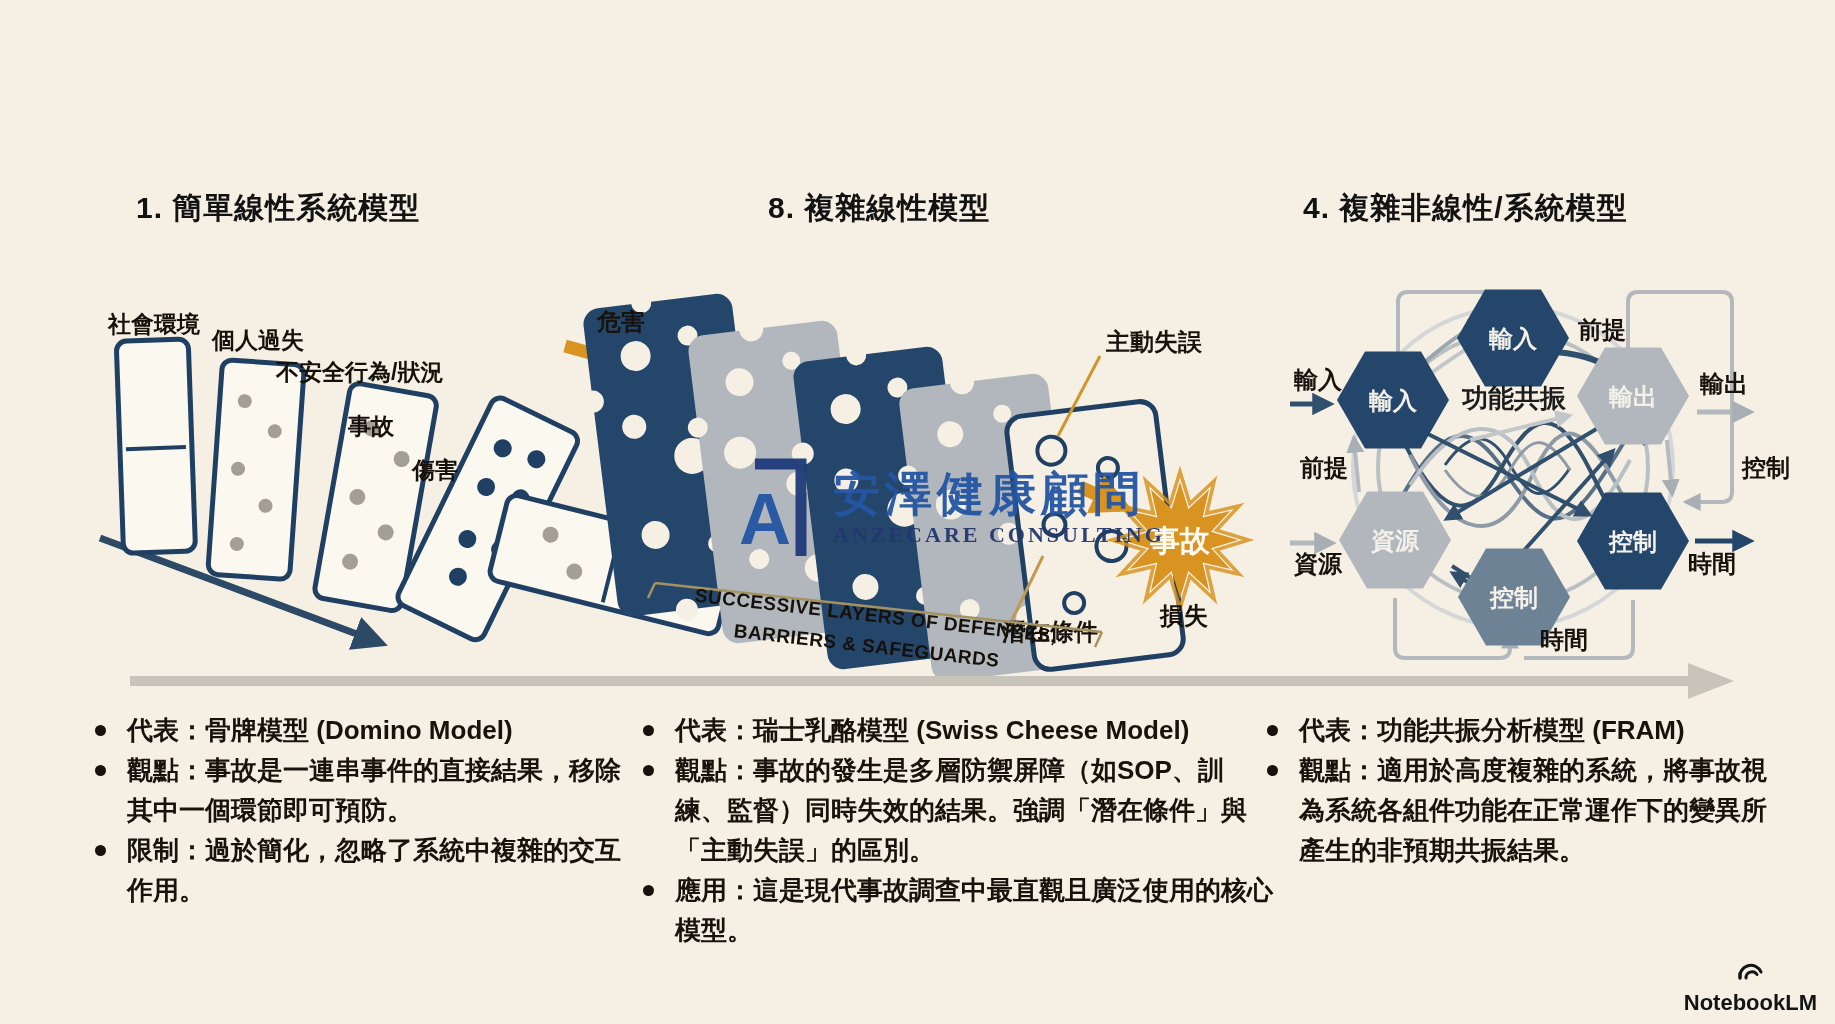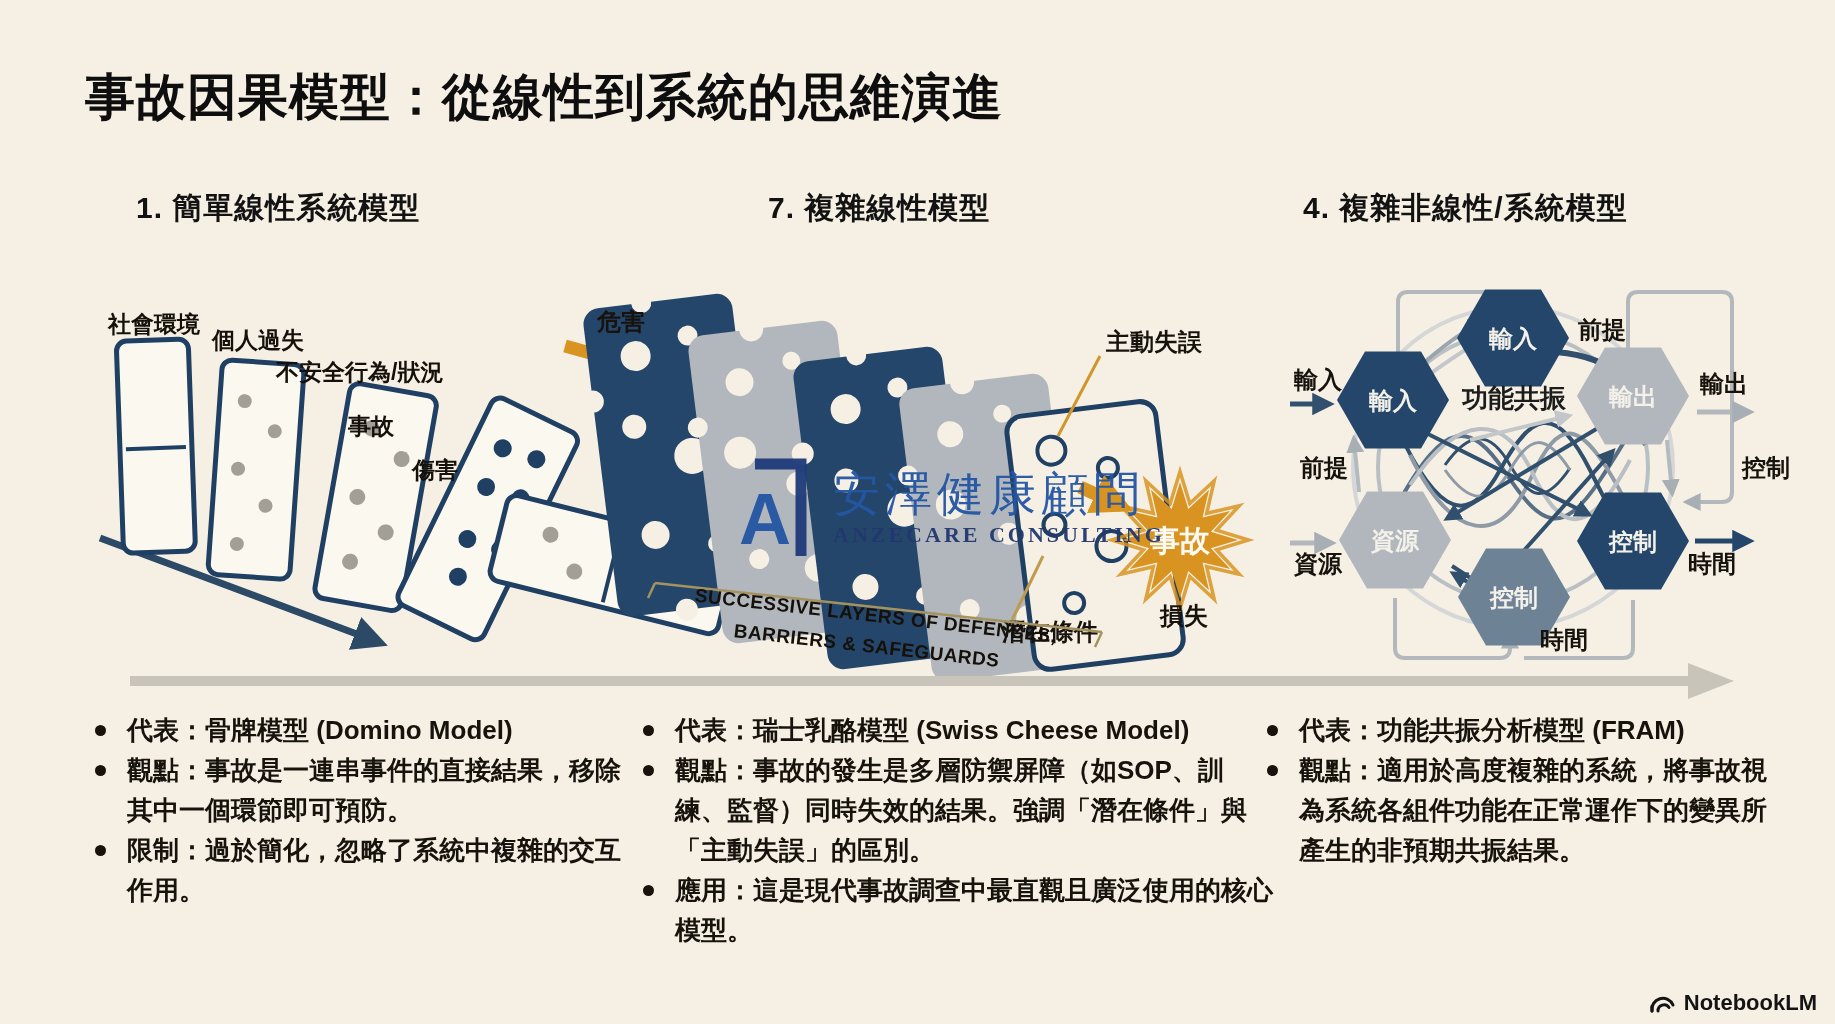--- a/index.html
+++ b/index.html
@@ -13,36 +13,35 @@
   .extlab{font-size:24px;font-weight:800;fill:#17130c;}
   .centlab{font-size:26px;font-weight:800;fill:#1c1c1c;text-anchor:middle;}
   .capt{font-size:19px;font-weight:700;fill:#15110a;letter-spacing:.5px;text-anchor:middle;}
   .burst-txt{font-size:30px;font-weight:800;fill:#fdfaf2;text-anchor:middle;}
   ul.bullets{position:absolute;list-style:none;margin:0;padding:0;}
   ul.bullets li{position:relative;padding-left:42px;font-size:26px;line-height:40px;font-weight:600;color:#17130c;}
   ul.bullets li::before{content:"";position:absolute;left:10px;top:15px;width:11px;height:11px;border-radius:50%;background:#17130c;}
   .bl{font-weight:800;}
   .watermark{position:absolute;left:735px;top:452px;display:flex;align-items:center;gap:14px;opacity:.95;}
   .wm-col{display:flex;flex-direction:column;}
-  .wm-cn{font-size:47px;font-weight:400;color:#2456a4;letter-spacing:5px;line-height:1.1;}
+  .wm-cn{font-size:47px;font-weight:700;color:#2456a4;letter-spacing:5px;line-height:1.1;}
   .wm-en{font-size:22px;font-weight:700;color:#22376f;letter-spacing:3px;margin-top:2px;
          font-family:"Liberation Serif","DejaVu Serif",serif;}
   .wm-a{font-size:72px;font-weight:900;fill:#2456a4;}
   .footer{position:absolute;right:18px;bottom:8px;display:flex;align-items:center;gap:8px;
-          font-size:22px;font-weight:700;color:#141414;}
+          font-size:22px;font-weight:700;color:#141414;flex-direction:column;}
 </style>
 </head>
 <body>
 
 <div class="canvas">
 
-  <div class="title">事故因果模型：從線性到系統的思維演進</div>
 
   <div class="sec-h" style="left:88px;top:188px;margin-left:48px;">1. 簡單線性系統模型</div>
-  <div class="sec-h" style="left:768px;top:188px;">7. 複雜線性模型</div>
+  <div class="sec-h" style="left:768px;top:188px;">8. 複雜線性模型</div>
   <div class="sec-h" style="left:1303px;top:188px;">4. 複雜非線性/系統模型</div>
 
   <svg style="left:70px;top:240px;" width="630" height="440" viewBox="70 240 630 440">
     <defs>
       <marker id="dm-navy" viewBox="0 0 10 10" refX="7" refY="5" markerWidth="5" markerHeight="5" orient="auto">
         <path d="M0,0 L10,5 L0,10 z" fill="#2c4a66"></path>
       </marker>
     </defs>
     <path d="M100,538 L378,642" stroke="#2c4a66" stroke-width="7" fill="none" marker-end="url(#dm-navy)"></path>
 

